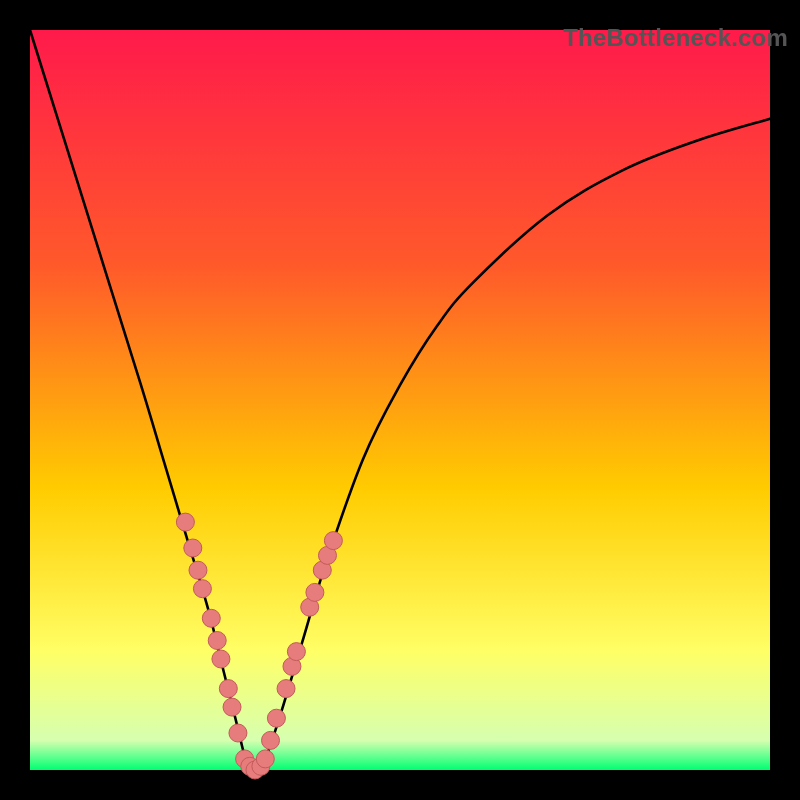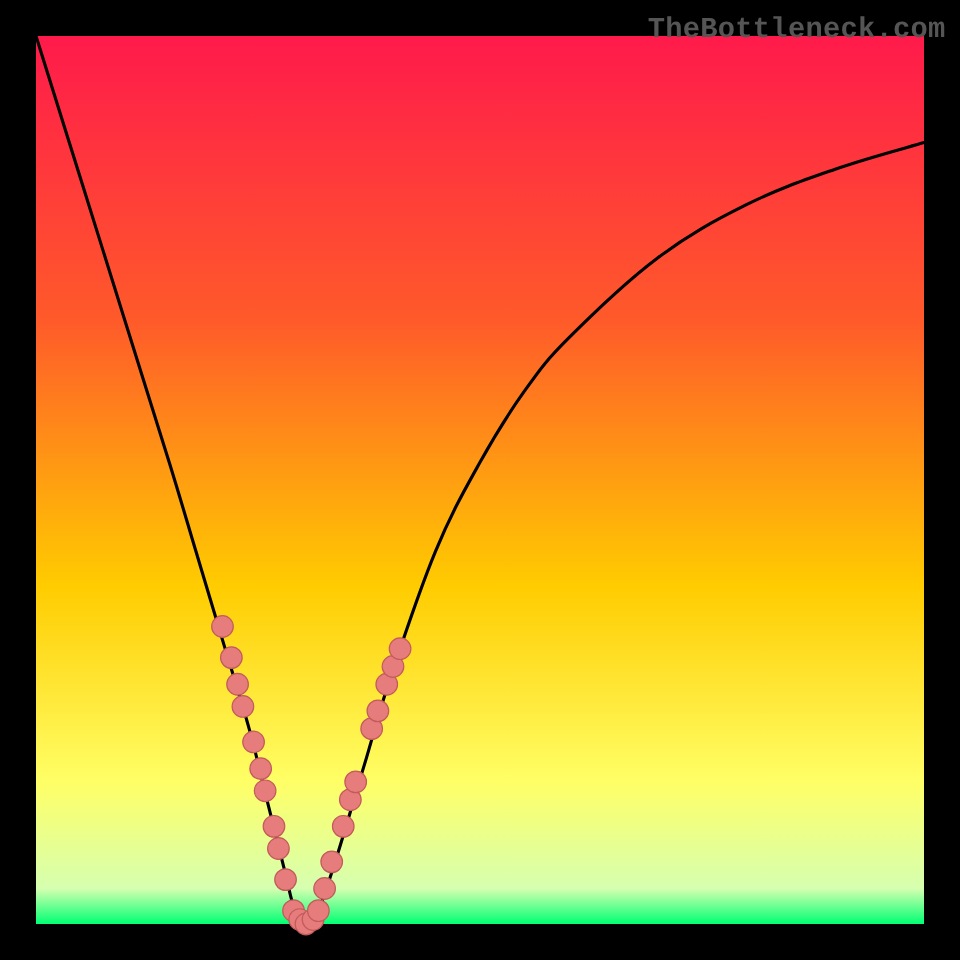--- a/index.html
+++ b/index.html
@@ -9,23 +9,23 @@
   }
   .canvas {
     position: relative;
     width: 800px;
     height: 800px;
     background: #000;
     overflow: hidden;
   }
   .watermark {
     position: absolute;
-    top: 12px;
+    top: 24px;
     right: 12px;
-    font-family: Liberation Mono, monospace;
+    font-family: Liberation Sans, sans-serif;
     font-size: 24px;
     font-weight: 600;
     color: #555;
     letter-spacing: 0.2px;
     z-index: 10;
   }
   svg {
     position: absolute;
     top: 0;
     left: 0;

